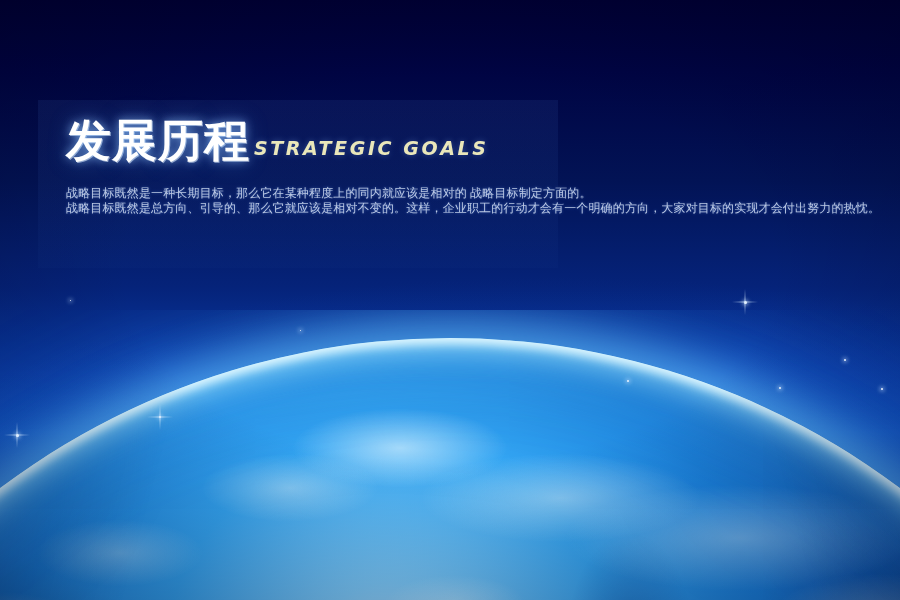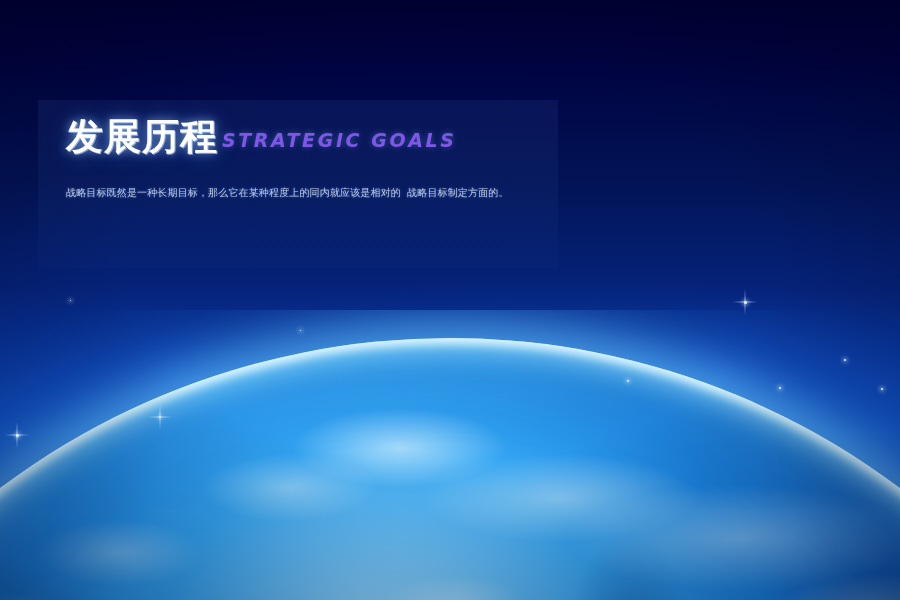--- a/index.html
+++ b/index.html
@@ -209,54 +209,54 @@
   .headline {
     position: absolute;
     left: 66px;
     top: 118px;
     display: flex;
     align-items: flex-end;
   }
   .title-cn {
     font-family: "DejaVu Serif", "Liberation Serif", serif;
     font-weight: 700;
-    font-size: 37px;
+    font-size: 45px;
     line-height: 1;
     letter-spacing: 1px;
     color: #ffffff;
     text-shadow:
       0 0 10px rgba(150,200,255,0.75),
       0 0 22px rgba(90,160,255,0.45),
       1px 1px 0 rgba(255,255,255,0.6);
     white-space: nowrap;
   }
   .title-en {
     font-family: "DejaVu Sans", "Liberation Sans", sans-serif;
     font-style: italic;
     font-weight: 700;
     font-size: 19px;
     letter-spacing: 2.6px;
-    color: #8b5cf6;
+    color: #fef9c3;
     text-shadow: 0 0 6px rgba(120,160,230,0.45);
     margin-left: 4px;
     margin-bottom: 4px;
     white-space: nowrap;
     opacity: 0.92;
   }
 
   
   .body-copy {
     position: absolute;
     left: 66px;
     top: 186px;
     width: 800px;
   }
   .body-line {
-    font-family: Liberation Mono, monospace;
-    font-size: 10px;
+    font-family: Liberation Serif, serif;
+    font-size: 12px;
     line-height: 15px;
     letter-spacing: 0.15px;
     color: #c9d6ee;
     white-space: nowrap;
     text-shadow: 0 0 3px rgba(120,170,255,0.55);
     opacity: 0.93;
   }
 </style>
 </head>
 <body>
@@ -291,15 +291,16 @@
 
   <div class="panel"></div>
 
   <div class="headline">
     <div class="title-cn">发展历程</div>
     <div class="title-en">STRATEGIC GOALS</div>
   </div>
 
   <div class="body-copy">
     <div class="body-line">战略目标既然是一种长期目标，那么它在某种程度上的同内就应该是相对的 战略目标制定方面的。</div>
+    <div class="body-line">战略目标既然是总方向、引导的、那么它就应该是相对不变的。这样，企业职工的行动才会有一个明确的方向，大家对目标的实现才会付出努力的热忱。</div>
   </div>
 
 </div>
 
 </body></html>

